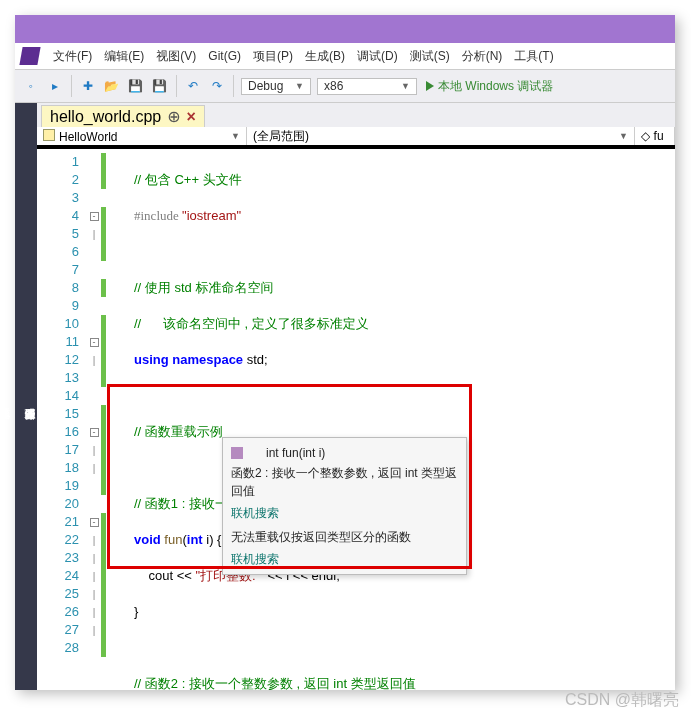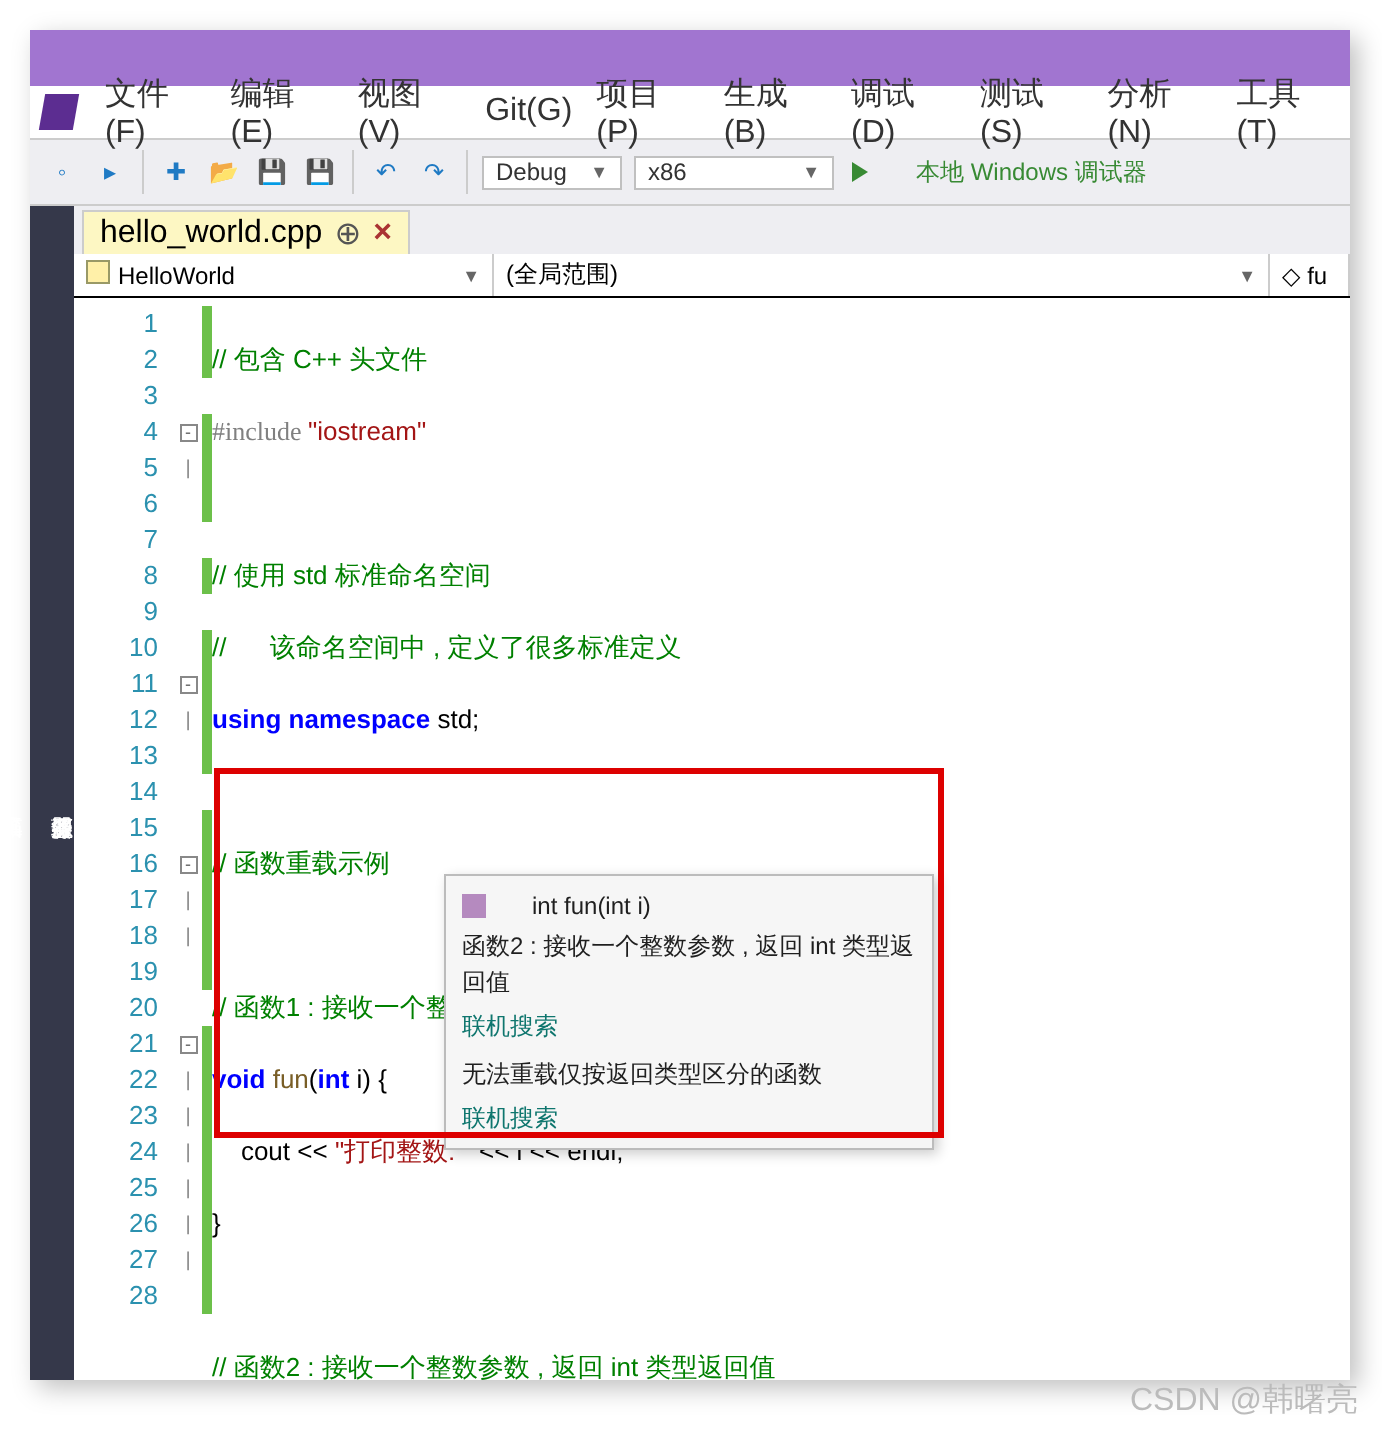--- a/index.html
+++ b/index.html
@@ -1,50 +1,50 @@
 <!DOCTYPE html>
 <html><head>
 <meta charset="utf-8">
 <style>
   * { margin:0; padding:0; box-sizing:border-box; font-family:"Microsoft YaHei","Segoe UI",Consolas,sans-serif; }
   html,body { width:691px; height:719px; background:#fff; }
   .frame { position:absolute; left:15px; top:15px; width:660px; height:675px; background:#fff; box-shadow:4px 4px 12px rgba(0,0,0,.25); }
   .titlebar { height:28px; background:#a175d0; }
-  .menubar { height:26px; background:#fff; display:flex; align-items:center; padding-left:6px; font-size:16px; color:#333; }
+  .menubar { height:26px; background:#fff; display:flex; align-items:center; padding-left:6px; font-size:12px; color:#333; }
   .vs-logo{width:18px;height:18px;background:#5c2d91;margin-right:8px;transform:skewX(-10deg);}
   .menu-item{padding:3px 6px;cursor:default;}
   .toolbar { height:34px; background:#eeeef2; border-top:1px solid #ccc; border-bottom:1px solid #ccc; display:flex; align-items:center; padding:0 4px; font-size:12px; color:#333; gap:0; }
   .tb-btn{width:22px;height:22px;display:flex;align-items:center;justify-content:center;margin:0 1px;color:#1f7ac4;}
   .sep{width:1px;height:22px;background:#ccc;margin:0 4px;}
   .combo{height:17px;border:1px solid #c0c0c0;background:#fff;display:flex;align-items:center;padding:0 6px;font-size:12px;margin:0 3px;justify-content:space-between;}
   .combo .chev{margin-left:6px;color:#666;font-size:9px;}
-  .runbtn{display:flex;align-items:center;color:#388a34;margin-left:6px;gap:20px;}
+  .runbtn{display:flex;align-items:center;color:#388a34;margin-left:6px;}
   .runbtn .tri{width:0;height:0;border-left:8px solid #388a34;border-top:5px solid transparent;border-bottom:5px solid transparent;margin-right:4px;}
   .body { display:flex; height:calc(100% - 28px - 26px - 34px); }
   .siderail{width:22px;background:#35384a;color:#fff;font-size:11px;display:flex;flex-direction:column;align-items:center;padding-top:6px;gap:10px;writing-mode:vertical-rl;}
   .content{flex:1;display:flex;flex-direction:column;background:#fff;overflow:hidden;}
   .tabrow{height:24px;background:#eeeef2;display:flex;align-items:flex-end;padding-left:4px;}
   .tab{height:22px;background:#fdf7c3;border:1px solid #ccc;border-bottom:none;display:flex;align-items:center;padding:0 8px;font-size:16px;gap:6px;}
   .tab .close{color:#a33;font-weight:bold;}
   .tab .pin{color:#555;}
-  .navrow{height:22px;display:flex;border-bottom:1px solid #000000;}
+  .navrow{height:22px;display:flex;border-bottom:4px solid #000000;}
   .navcell{flex:1;border-right:1px solid #ccc;display:flex;align-items:center;padding:0 6px;font-size:12px;justify-content:space-between;}
   .navcell .chev{color:#666;font-size:9px;}
   .box-icon{width:12px;height:12px;border:1px solid #996;background:#fff0a8;margin-right:4px;display:inline-block;}
   .editor{flex:1;display:flex;font-family:Consolas,monospace;font-size:13px;position:relative;overflow:hidden;}
   .gutter{width:50px;background:#fff;text-align:right;padding:4px 8px 4px 0;color:#2b91af;line-height:18px;}
   .gutter div{height:18px;}
   .foldcol{width:14px;padding-top:4px;}
   .foldcol div{height:18px;display:flex;align-items:center;justify-content:center;color:#888;font-size:10px;}
   .foldbox{width:9px;height:9px;border:1px solid #888;line-height:7px;text-align:center;font-size:9px;color:#666;}
   .changecol{width:5px;padding-top:4px;}
   .changecol div{height:18px;}
   .ch-g{background:#6cc04a;width:5px;height:18px;}
   .code{flex:1;padding:4px 0;line-height:18px;white-space:pre;color:#000;}
-  .code div{height:18px;}
+  .code div{height:18px;padding-left:28px;}
   .c-comment{color:#008000;}
   .c-kw{color:#0000ff;font-weight:bold;}
   .c-str{color:#a31515;}
   .c-pp{color:#808080;font-family:Liberation Serif, serif;}
   .c-func{color:#795e26;}
   .tt{position:absolute;left:185px;top:288px;width:245px;background:#f6f6f6;border:1px solid #bcbcbc;box-shadow:2px 2px 6px rgba(0,0,0,.2);font-size:12px;padding:6px 8px;line-height:18px;color:#1f1f1f;}
   .tt .sig{display:flex;align-items:center;gap:23px;margin-bottom:2px;}
   .tt .cube{width:12px;height:12px;background:#b58abf;display:inline-block;}
   .tt .link{color:#0f766e;margin-top:4px;cursor:pointer;}
   .tt .err{margin-top:6px;}

